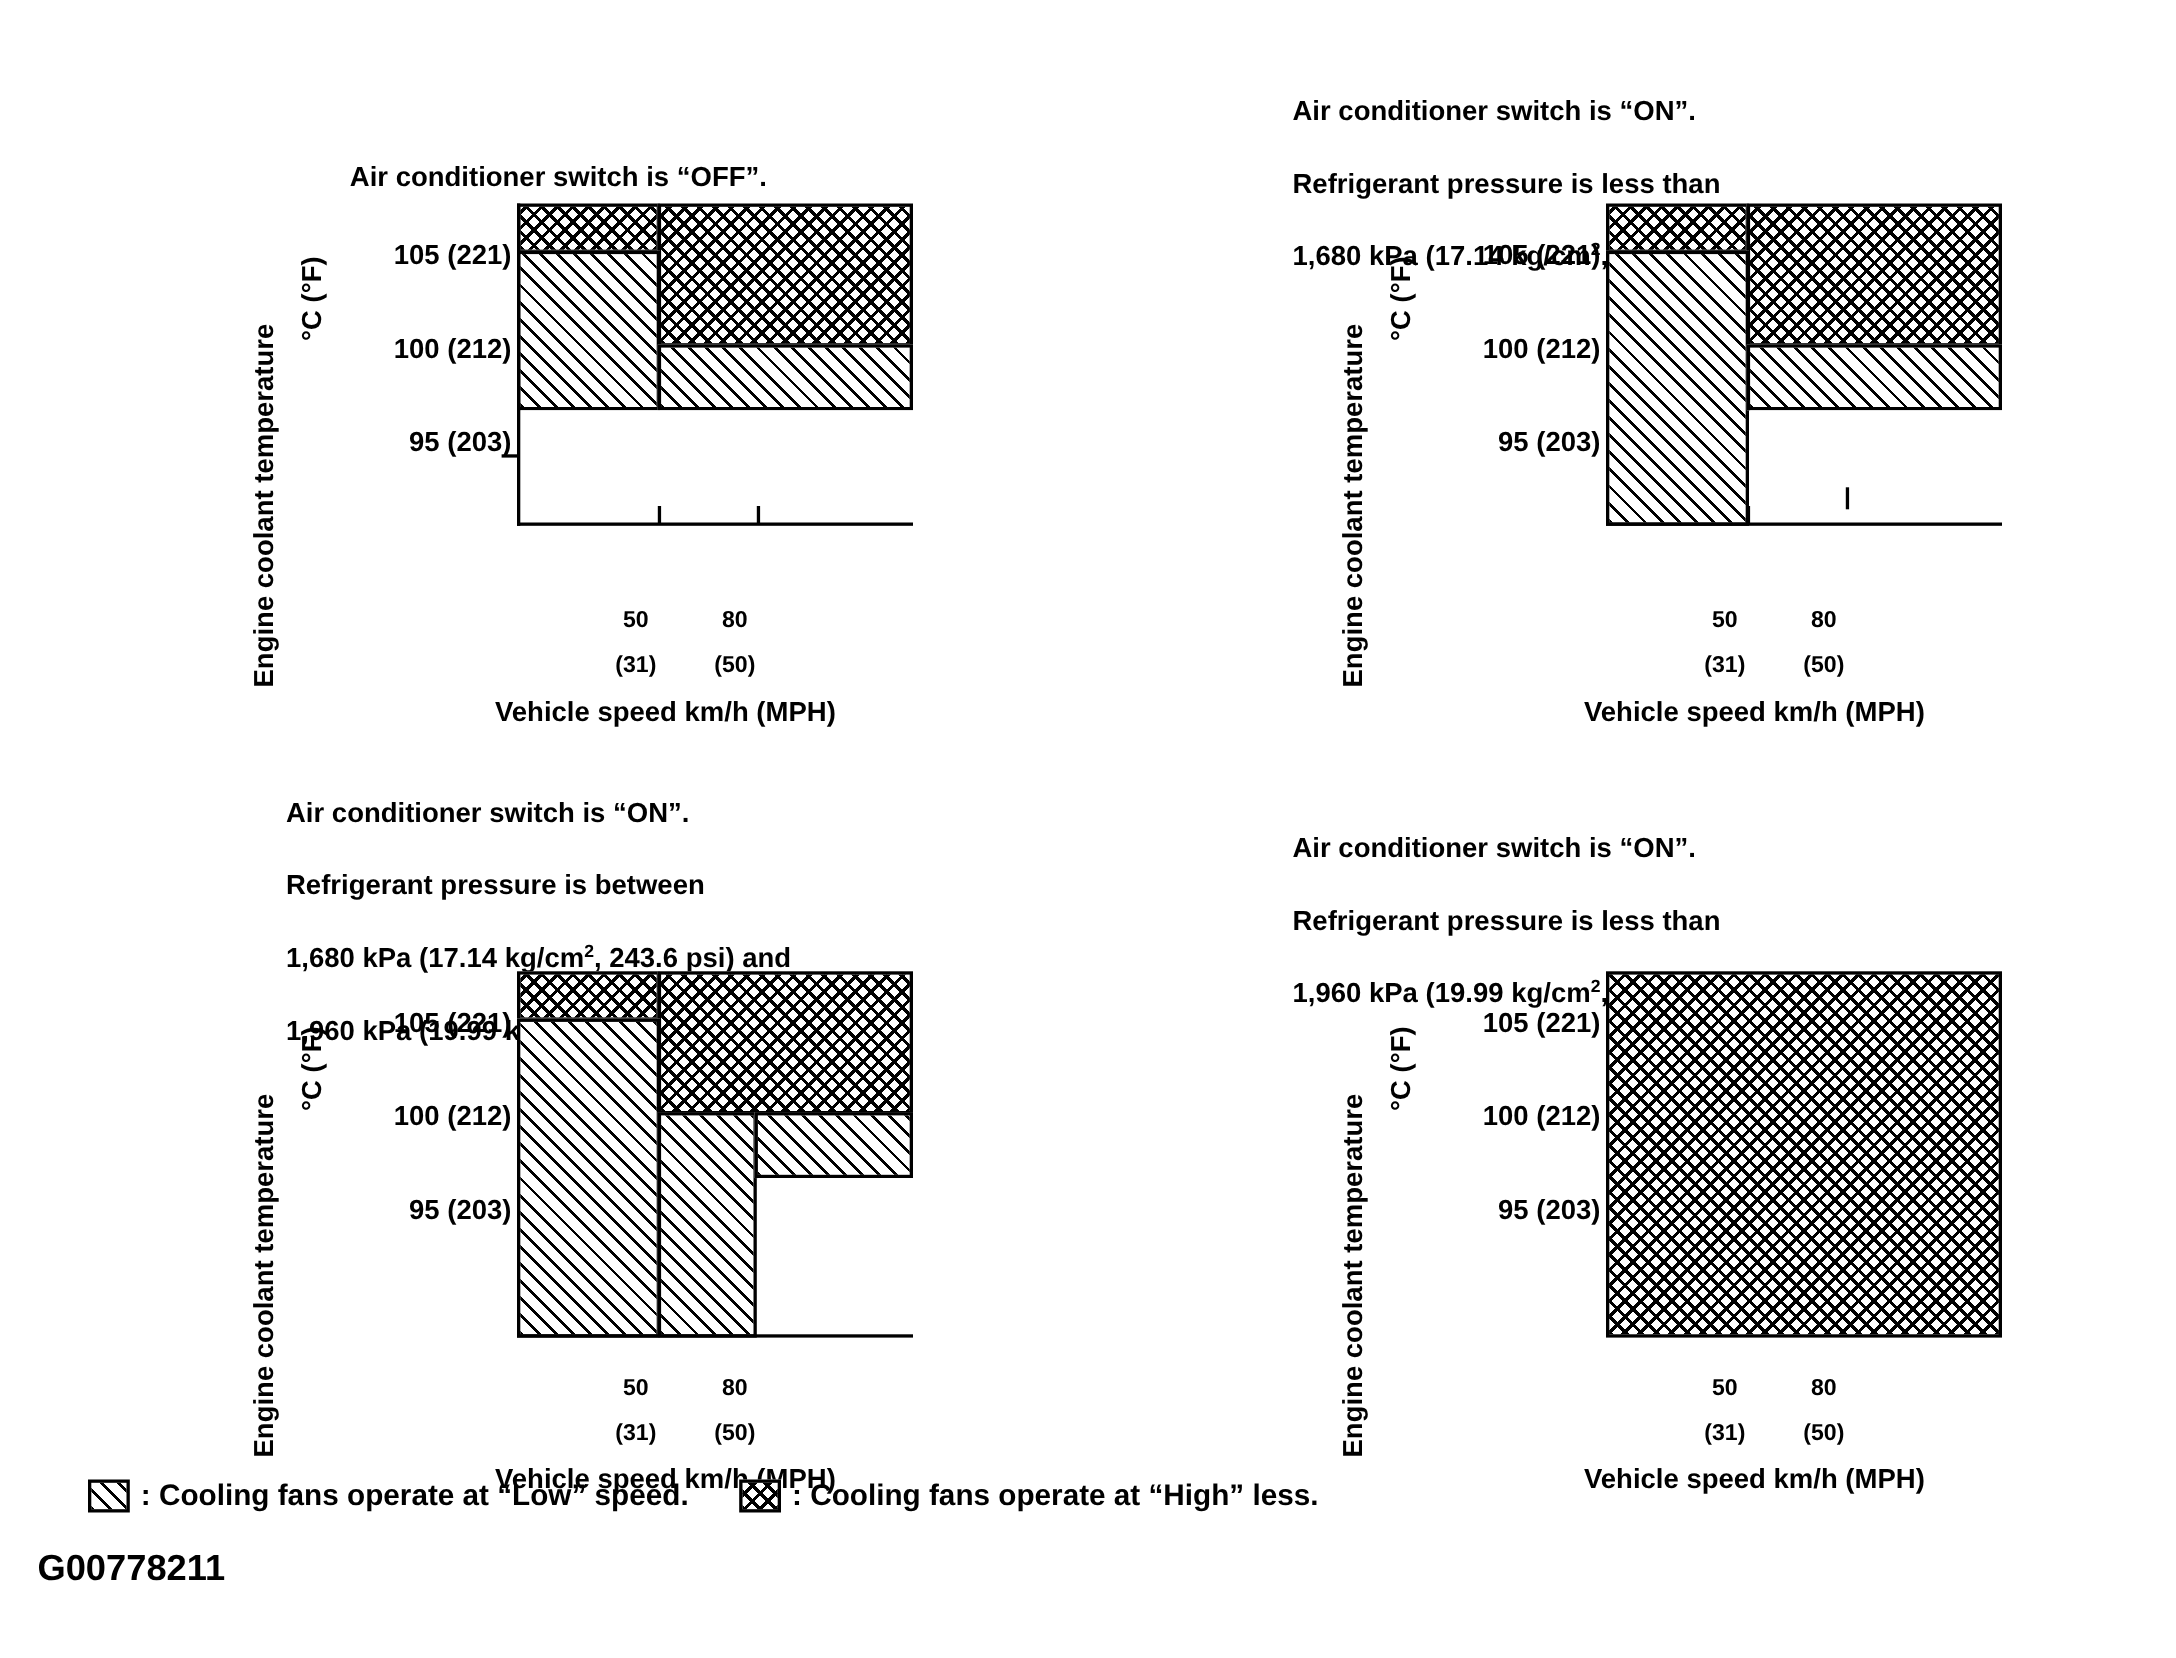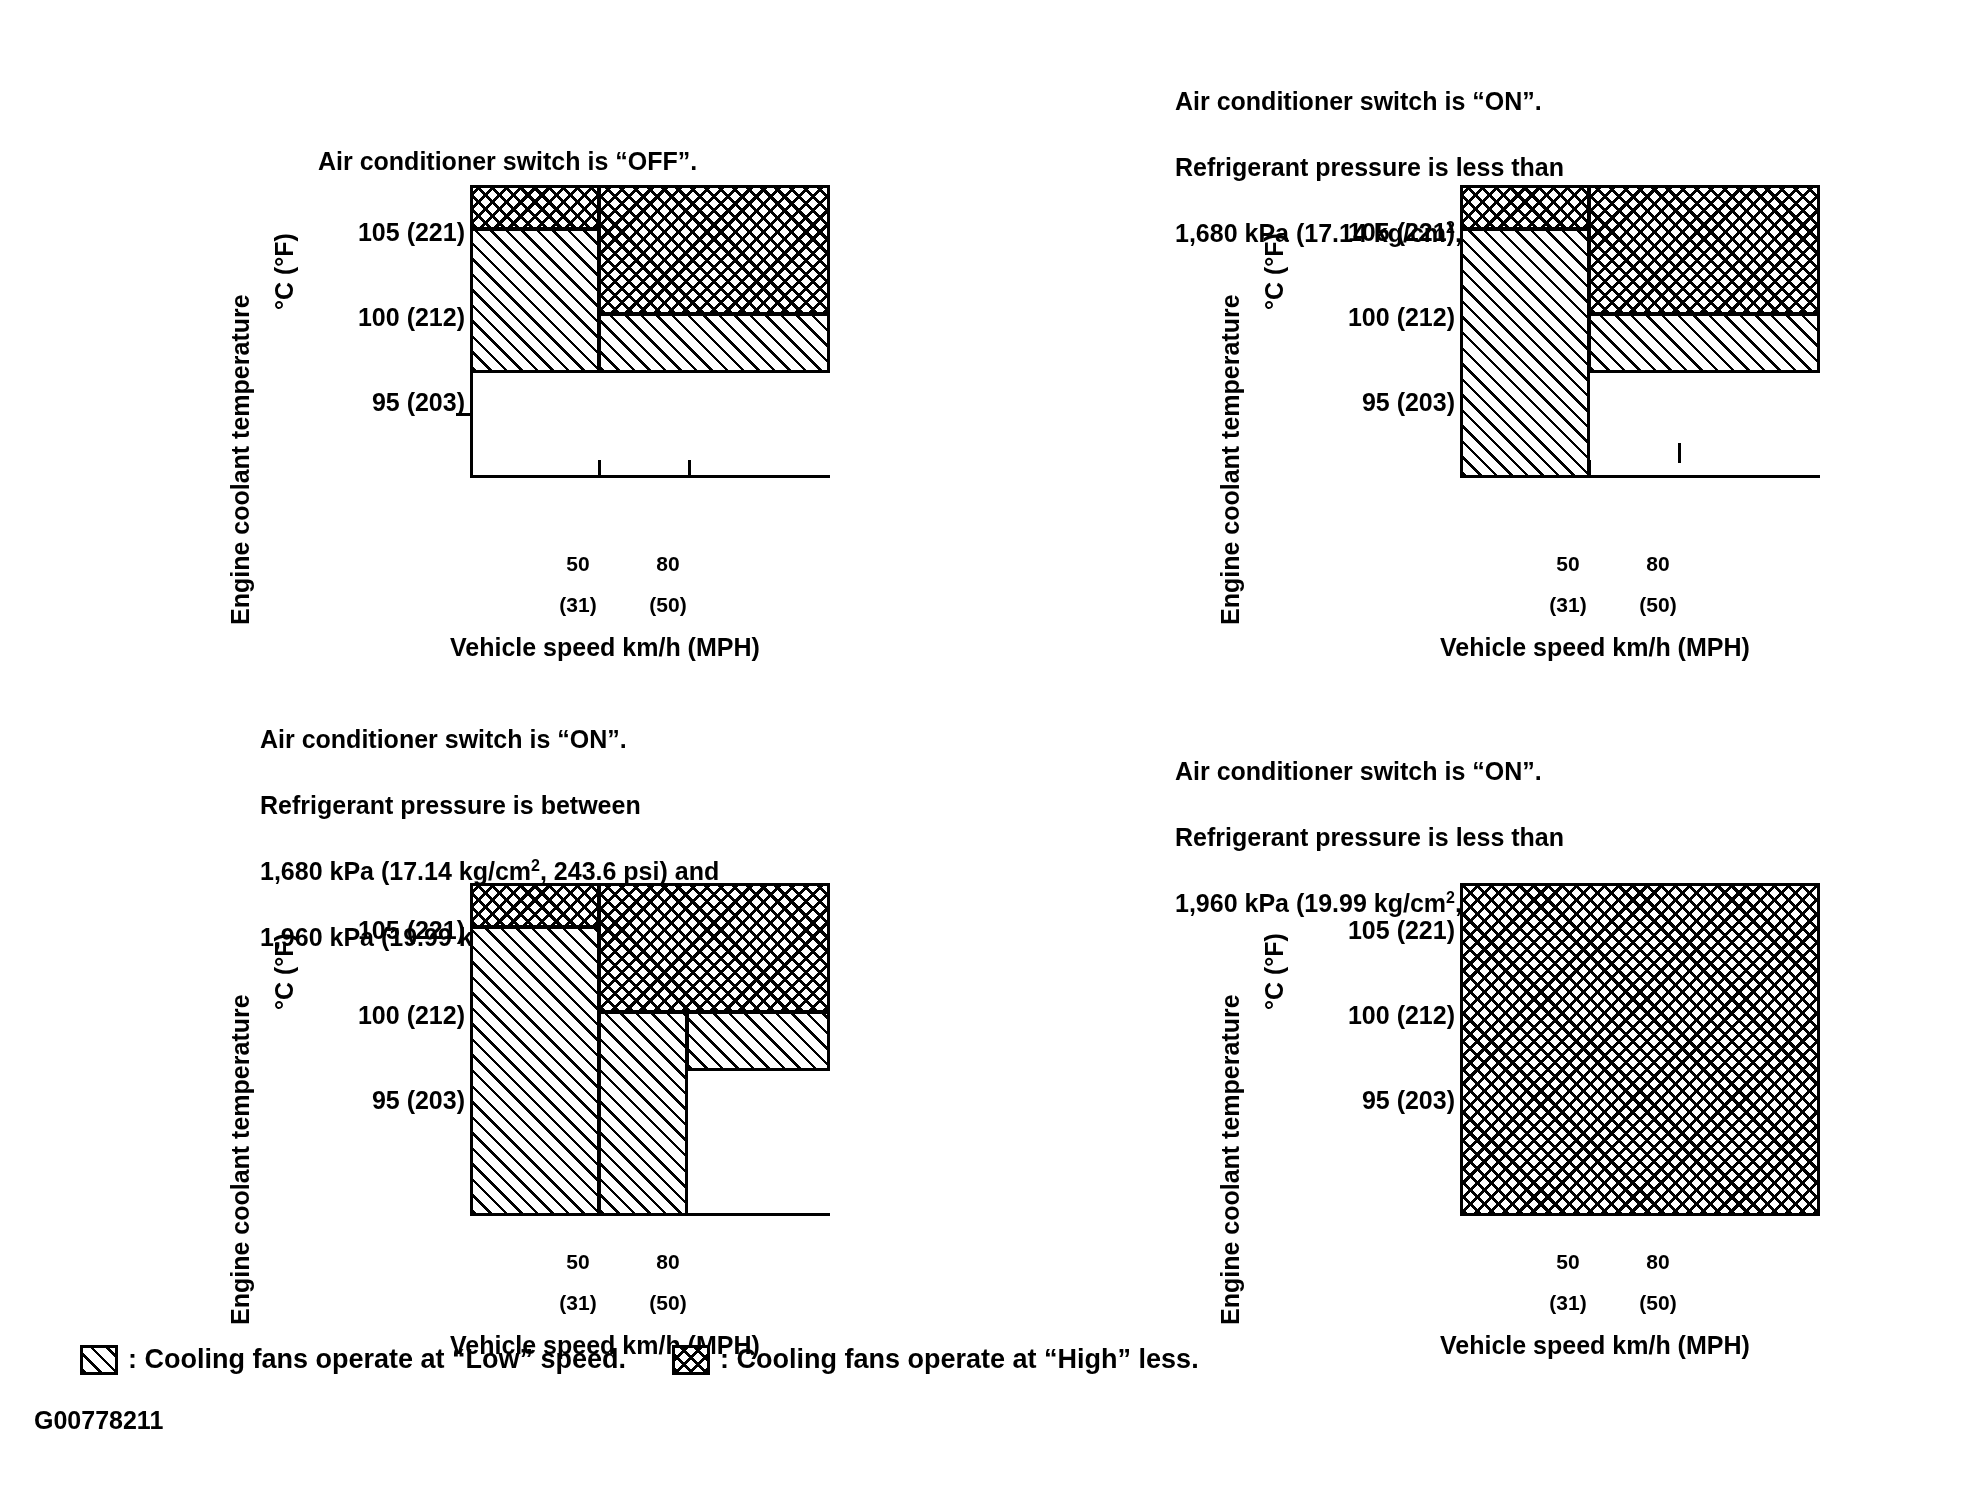--- a/index.html
+++ b/index.html
@@ -149,21 +149,21 @@
     box-sizing: border-box;
     margin-right: 10px;
   }
   .legend-gap-1 { width: 46px; }
   .legend-gap-2 { width: 46px; }
 
   .figure-id {
     position: absolute;
     left: 34px;
     top: 1406px;
-    font-size: 25px;
+    font-size: 33px;
     font-weight: bold;
   }
 </style>
 </head>
 <body>
 
 <div class="chart-block" style="left:0px; top:0px; width:900px; height:680px;">
 
   <div class="caption" style="position:absolute; left:318px; top:145px;">Air conditioner switch is “OFF”.</div>
 

